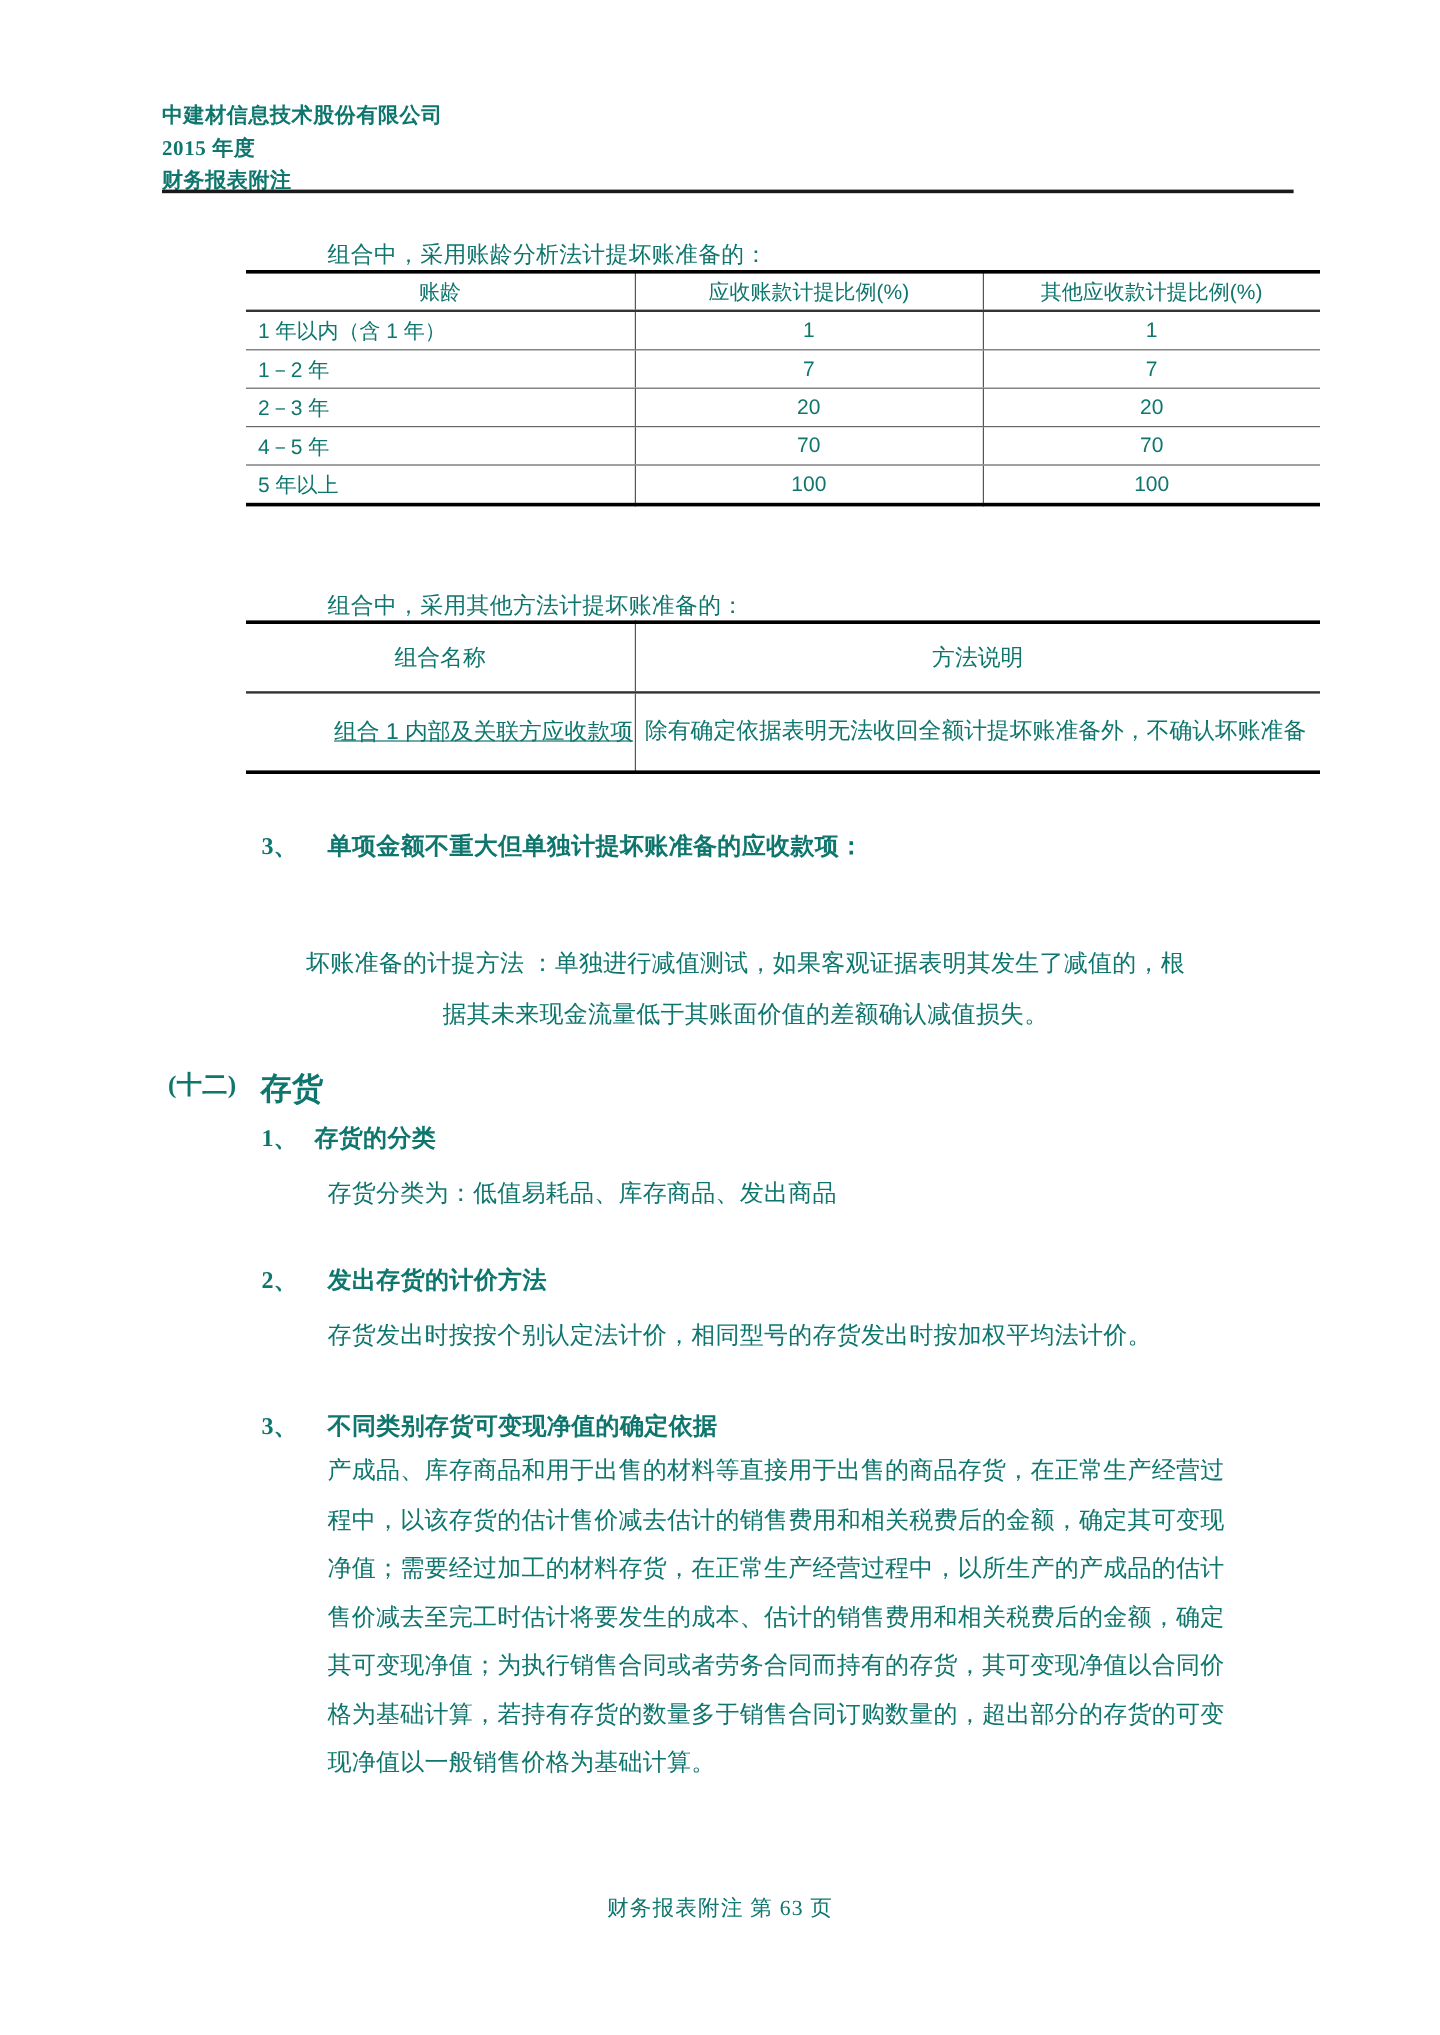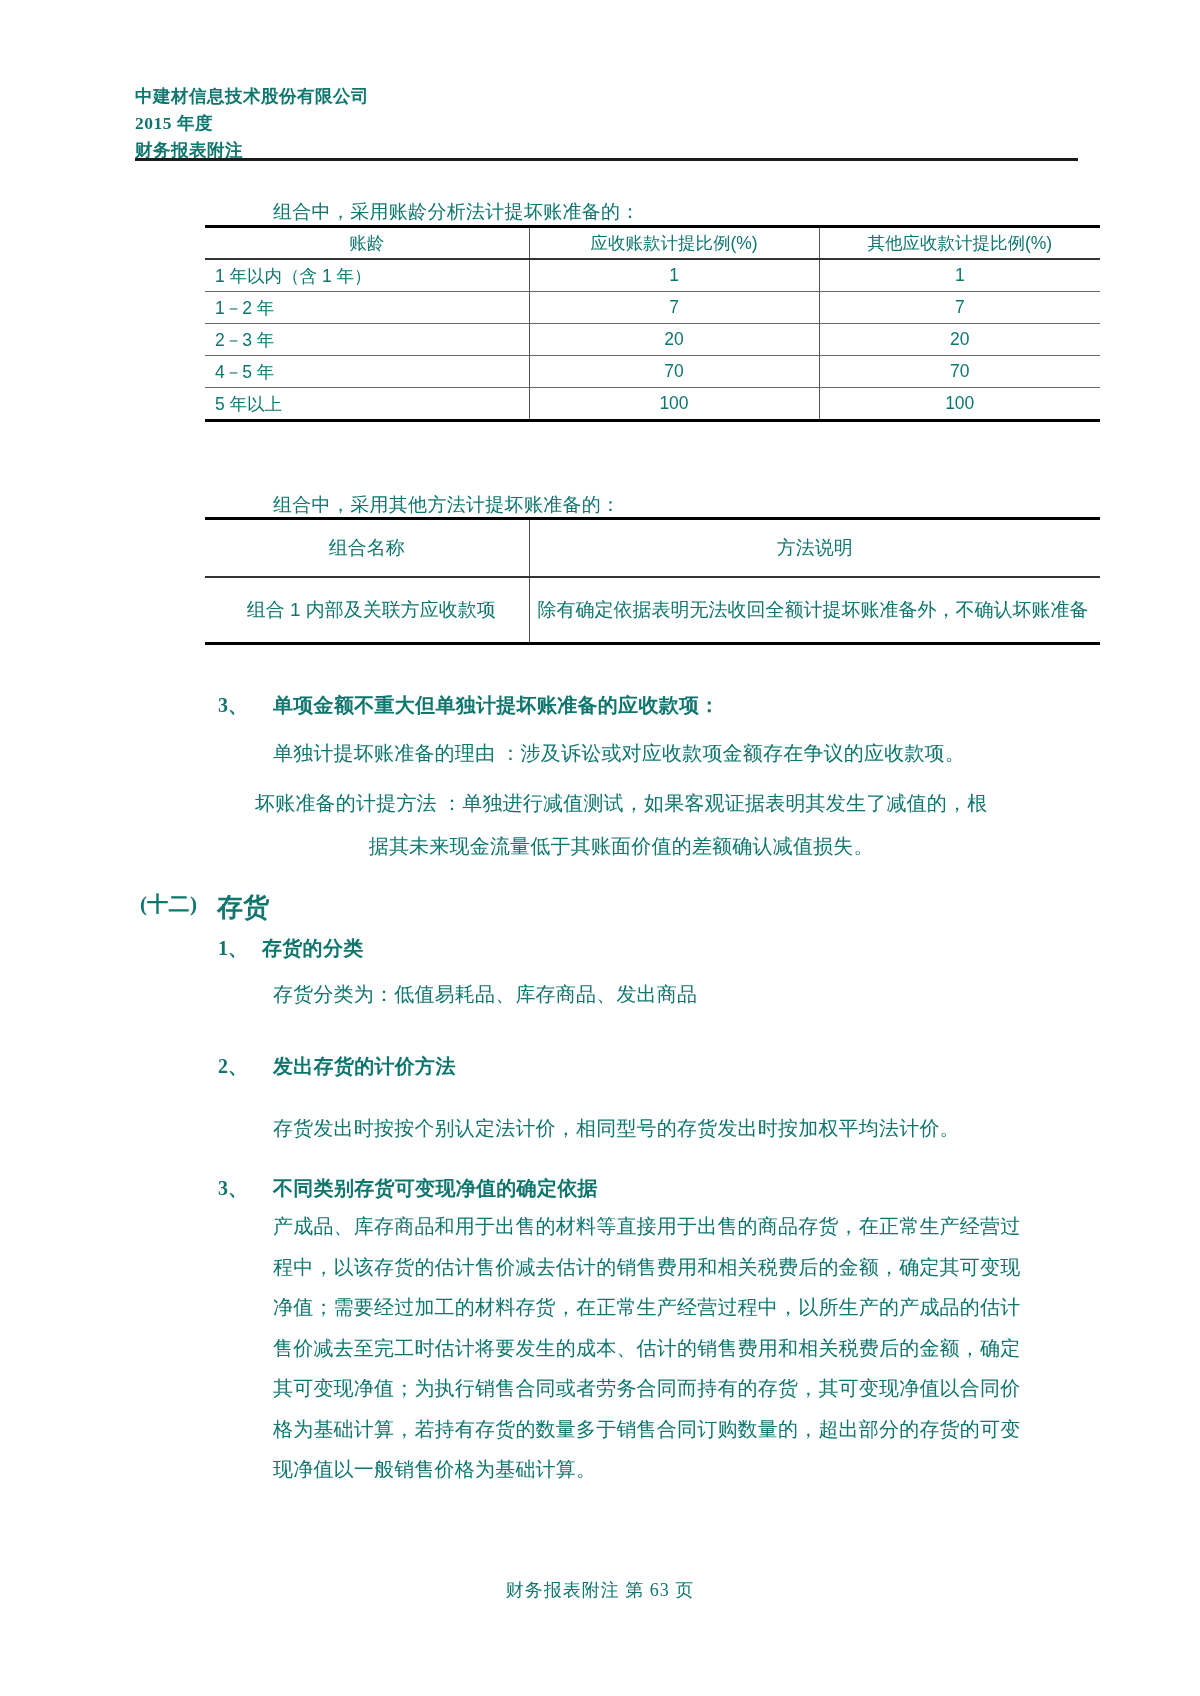--- a/index.html
+++ b/index.html
@@ -32,21 +32,21 @@
   .t1 tbody tr:last-child td{border-bottom:none;}
   .t1 td.lbl{text-align:left;padding-left:10px;}
   .t1 td.num{text-align:center;}
   .t1 td+td{border-left:1px solid #555;}
 
   .t2{top:517px;width:895px;font-size:19px;font-family:"Liberation Serif","DejaVu Serif",serif;}
   .t2 col.c1{width:324px;}.t2 col.c2{width:571px;}
   .t2 thead td{height:54px;border-bottom:2px solid #333;text-align:center;vertical-align:middle;}
   .t2 tbody td{height:56px;vertical-align:middle;}
   .t2 td+td{border-left:1px solid #555;}
-  .t2 td.lbl{text-align:center;padding-left:10px;}
+  .t2 td.lbl{text-align:right;padding-left:10px;text-decoration:underline;}
   .t2 td.desc{text-align:left;padding:4px 10px 4px 8px;line-height:28px;white-space:normal;}
 
   
   .h-num{font-weight:bold;font-size:20px;}
   .h-title{font-weight:bold;font-size:20px;letter-spacing:.3px;}
   .body-line{font-size:20px;letter-spacing:.2px;}
   .multi{line-height:43px;}
   .para{line-height:40.5px;}
   .para div{white-space:nowrap;}
 
@@ -124,36 +124,35 @@
     <tbody>
       <tr>
         <td class="lbl">组合 1 内部及关联方应收款项</td>
         <td class="desc">除有确定依据表明无法收回全额计提坏账准备外，不确认坏账准备</td>
       </tr>
     </tbody>
   </table>
 
   <div class="abs h-num" style="left:218px;top:692px;">3、</div>
   <div class="abs h-title" style="left:273px;top:692px;">单项金额不重大但单独计提坏账准备的应收款项：</div>
-  <div class="abs body-line" style="left:273px;top:740px;">单独计提坏账准备的理由 ：涉及诉讼或对应收款项金额存在争议的应收款项。</div>
   <div class="abs body-line multi" style="left:255px;top:782px;text-align:center;">
     <div>坏账准备的计提方法 ：单独进行减值测试，如果客观证据表明其发生了减值的，根</div>
     <div>据其未来现金流量低于其账面价值的差额确认减值损失。</div>
   </div>
 
   <div class="abs h-title" style="left:140px;top:890px;font-size:21px;">(十二)</div>
   <div class="abs h-title" style="left:217px;top:890px;font-size:26px;">存货</div>
 
   <div class="abs h-num" style="left:218px;top:935px;">1、</div>
   <div class="abs h-title" style="left:262px;top:935px;">存货的分类</div>
   <div class="abs body-line" style="left:273px;top:981px;">存货分类为：低值易耗品、库存商品、发出商品</div>
 
   <div class="abs h-num" style="left:218px;top:1053px;">2、</div>
   <div class="abs h-title" style="left:273px;top:1053px;">发出存货的计价方法</div>
-  <div class="abs body-line" style="left:273px;top:1099px;margin-top:16px;">存货发出时按按个别认定法计价，相同型号的存货发出时按加权平均法计价。</div>
+  <div class="abs body-line" style="left:273px;top:1099px;">存货发出时按按个别认定法计价，相同型号的存货发出时按加权平均法计价。</div>
 
   <div class="abs h-num" style="left:218px;top:1175px;">3、</div>
   <div class="abs h-title" style="left:273px;top:1175px;">不同类别存货可变现净值的确定依据</div>
 
   <div class="abs body-line para" style="left:273px;top:1206px;">
     <div>产成品、库存商品和用于出售的材料等直接用于出售的商品存货，在正常生产经营过</div>
     <div>程中，以该存货的估计售价减去估计的销售费用和相关税费后的金额，确定其可变现</div>
     <div>净值；需要经过加工的材料存货，在正常生产经营过程中，以所生产的产成品的估计</div>
     <div>售价减去至完工时估计将要发生的成本、估计的销售费用和相关税费后的金额，确定</div>
     <div>其可变现净值；为执行销售合同或者劳务合同而持有的存货，其可变现净值以合同价</div>

